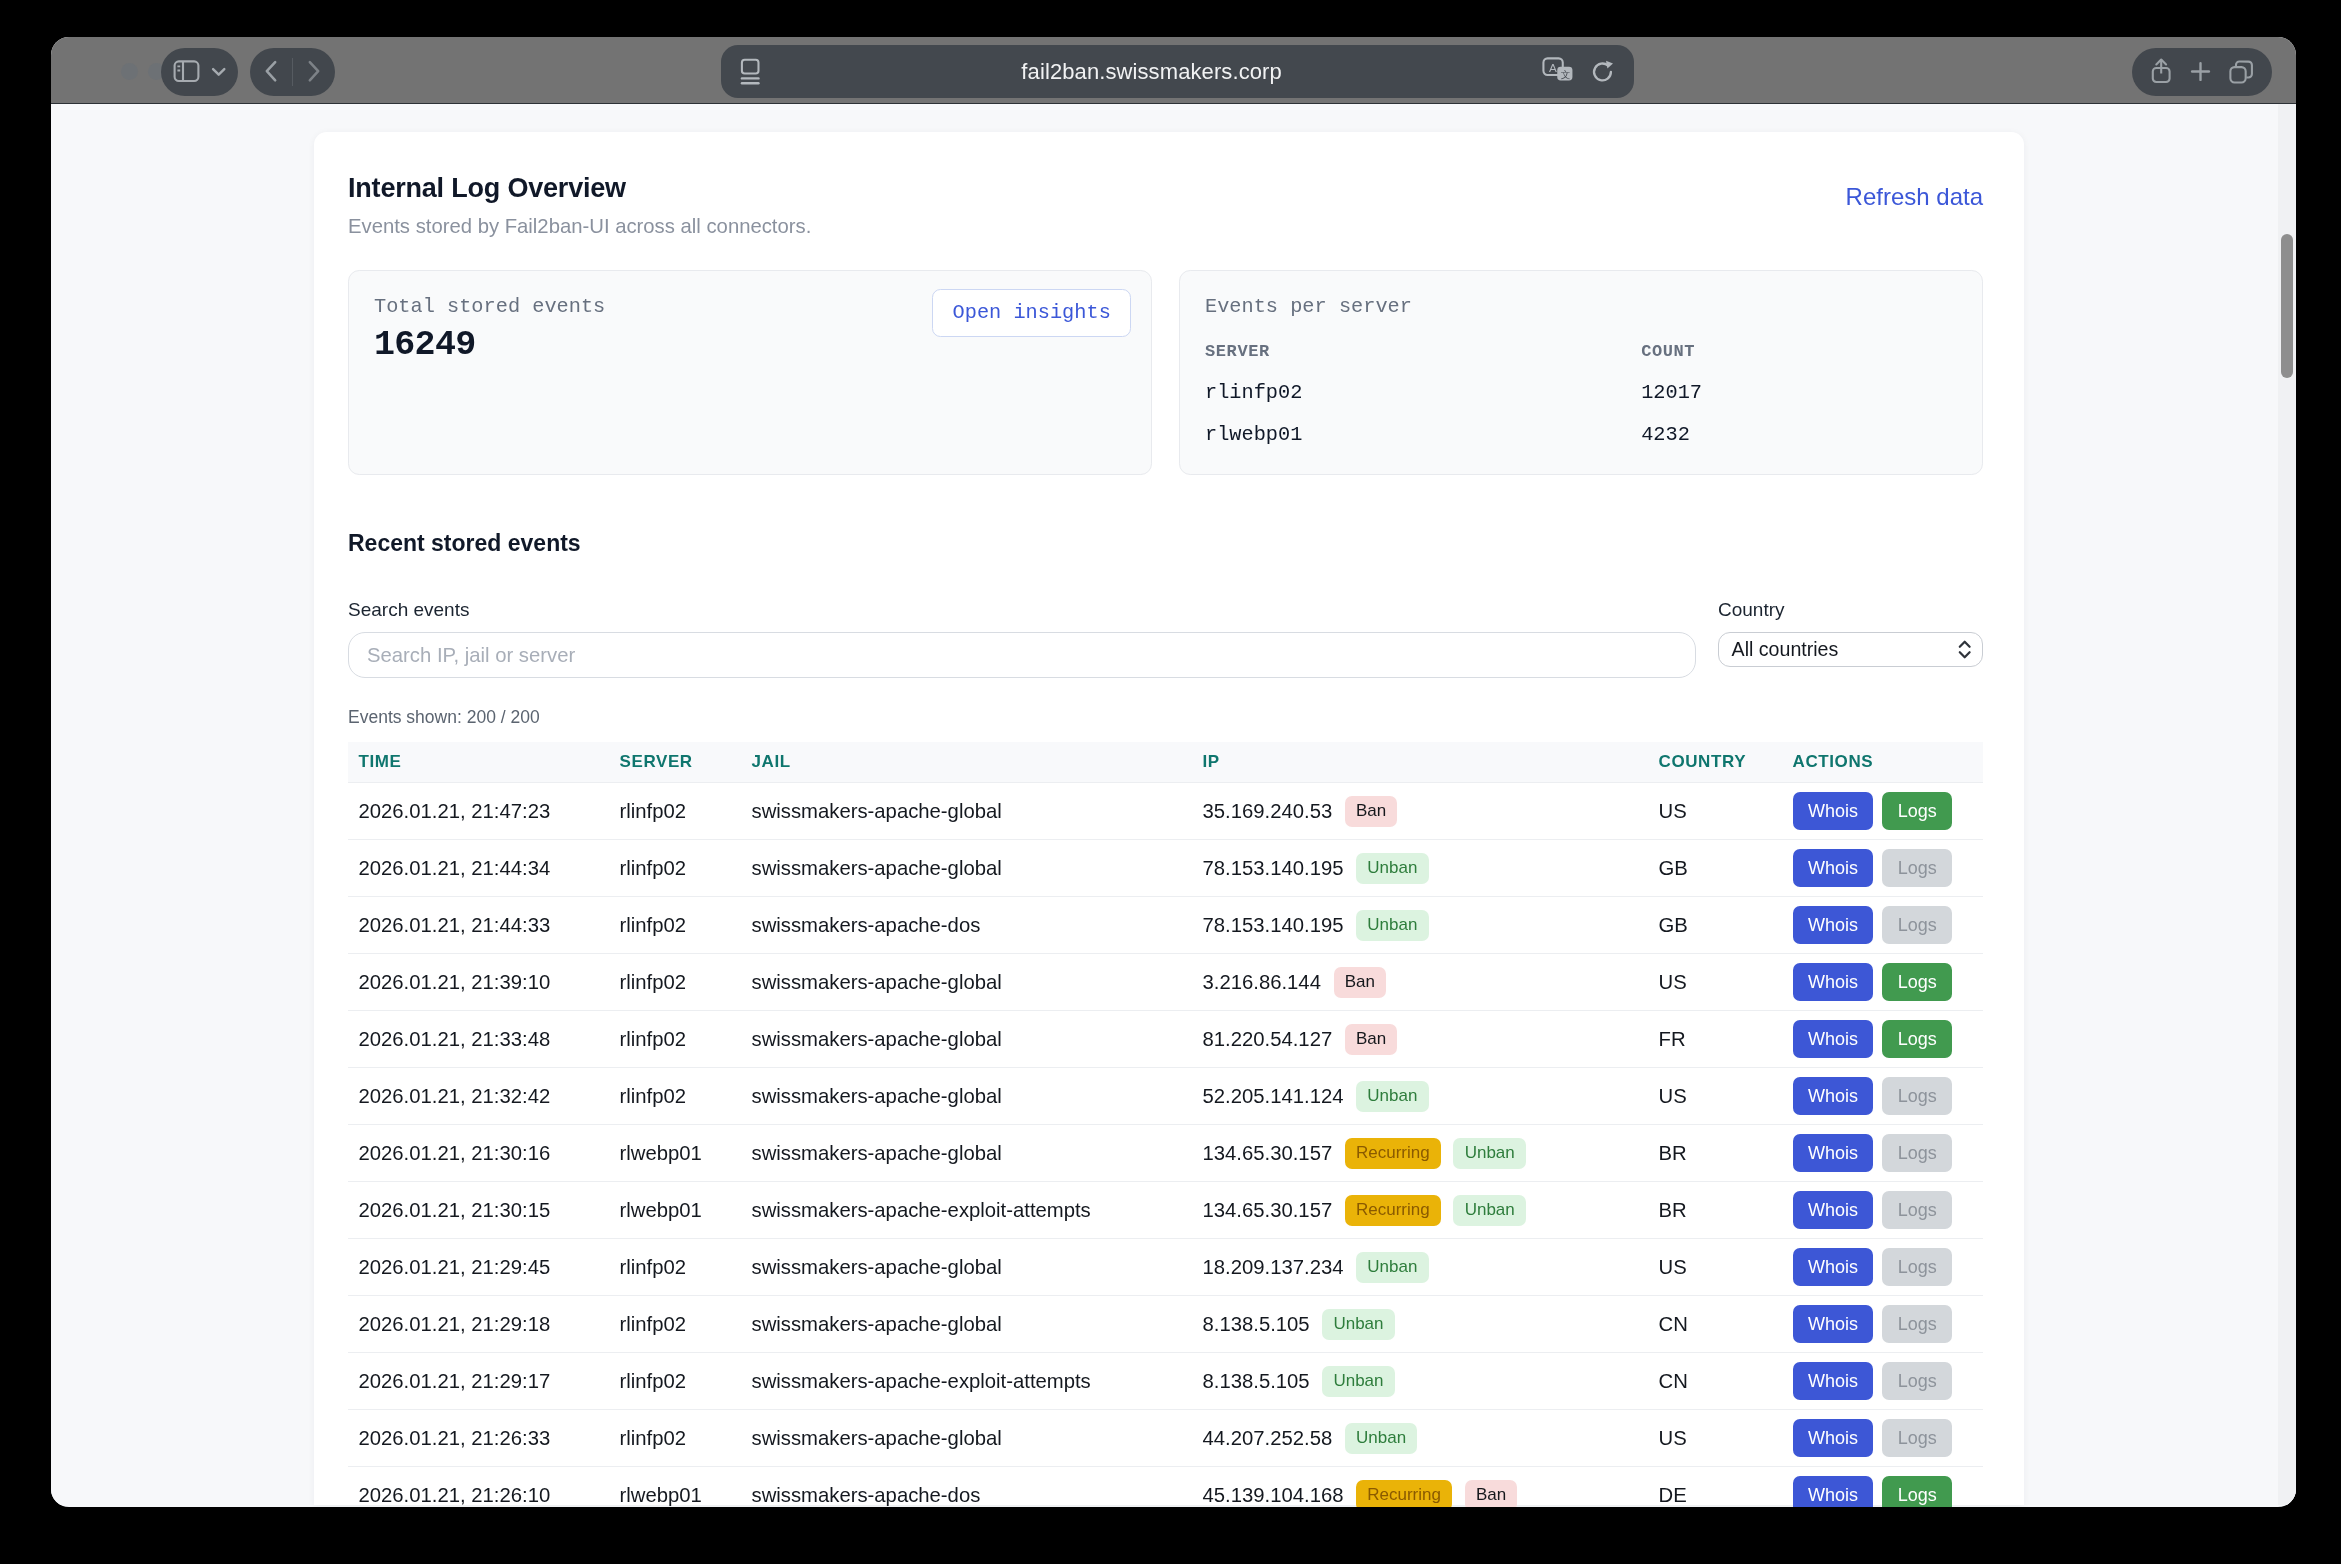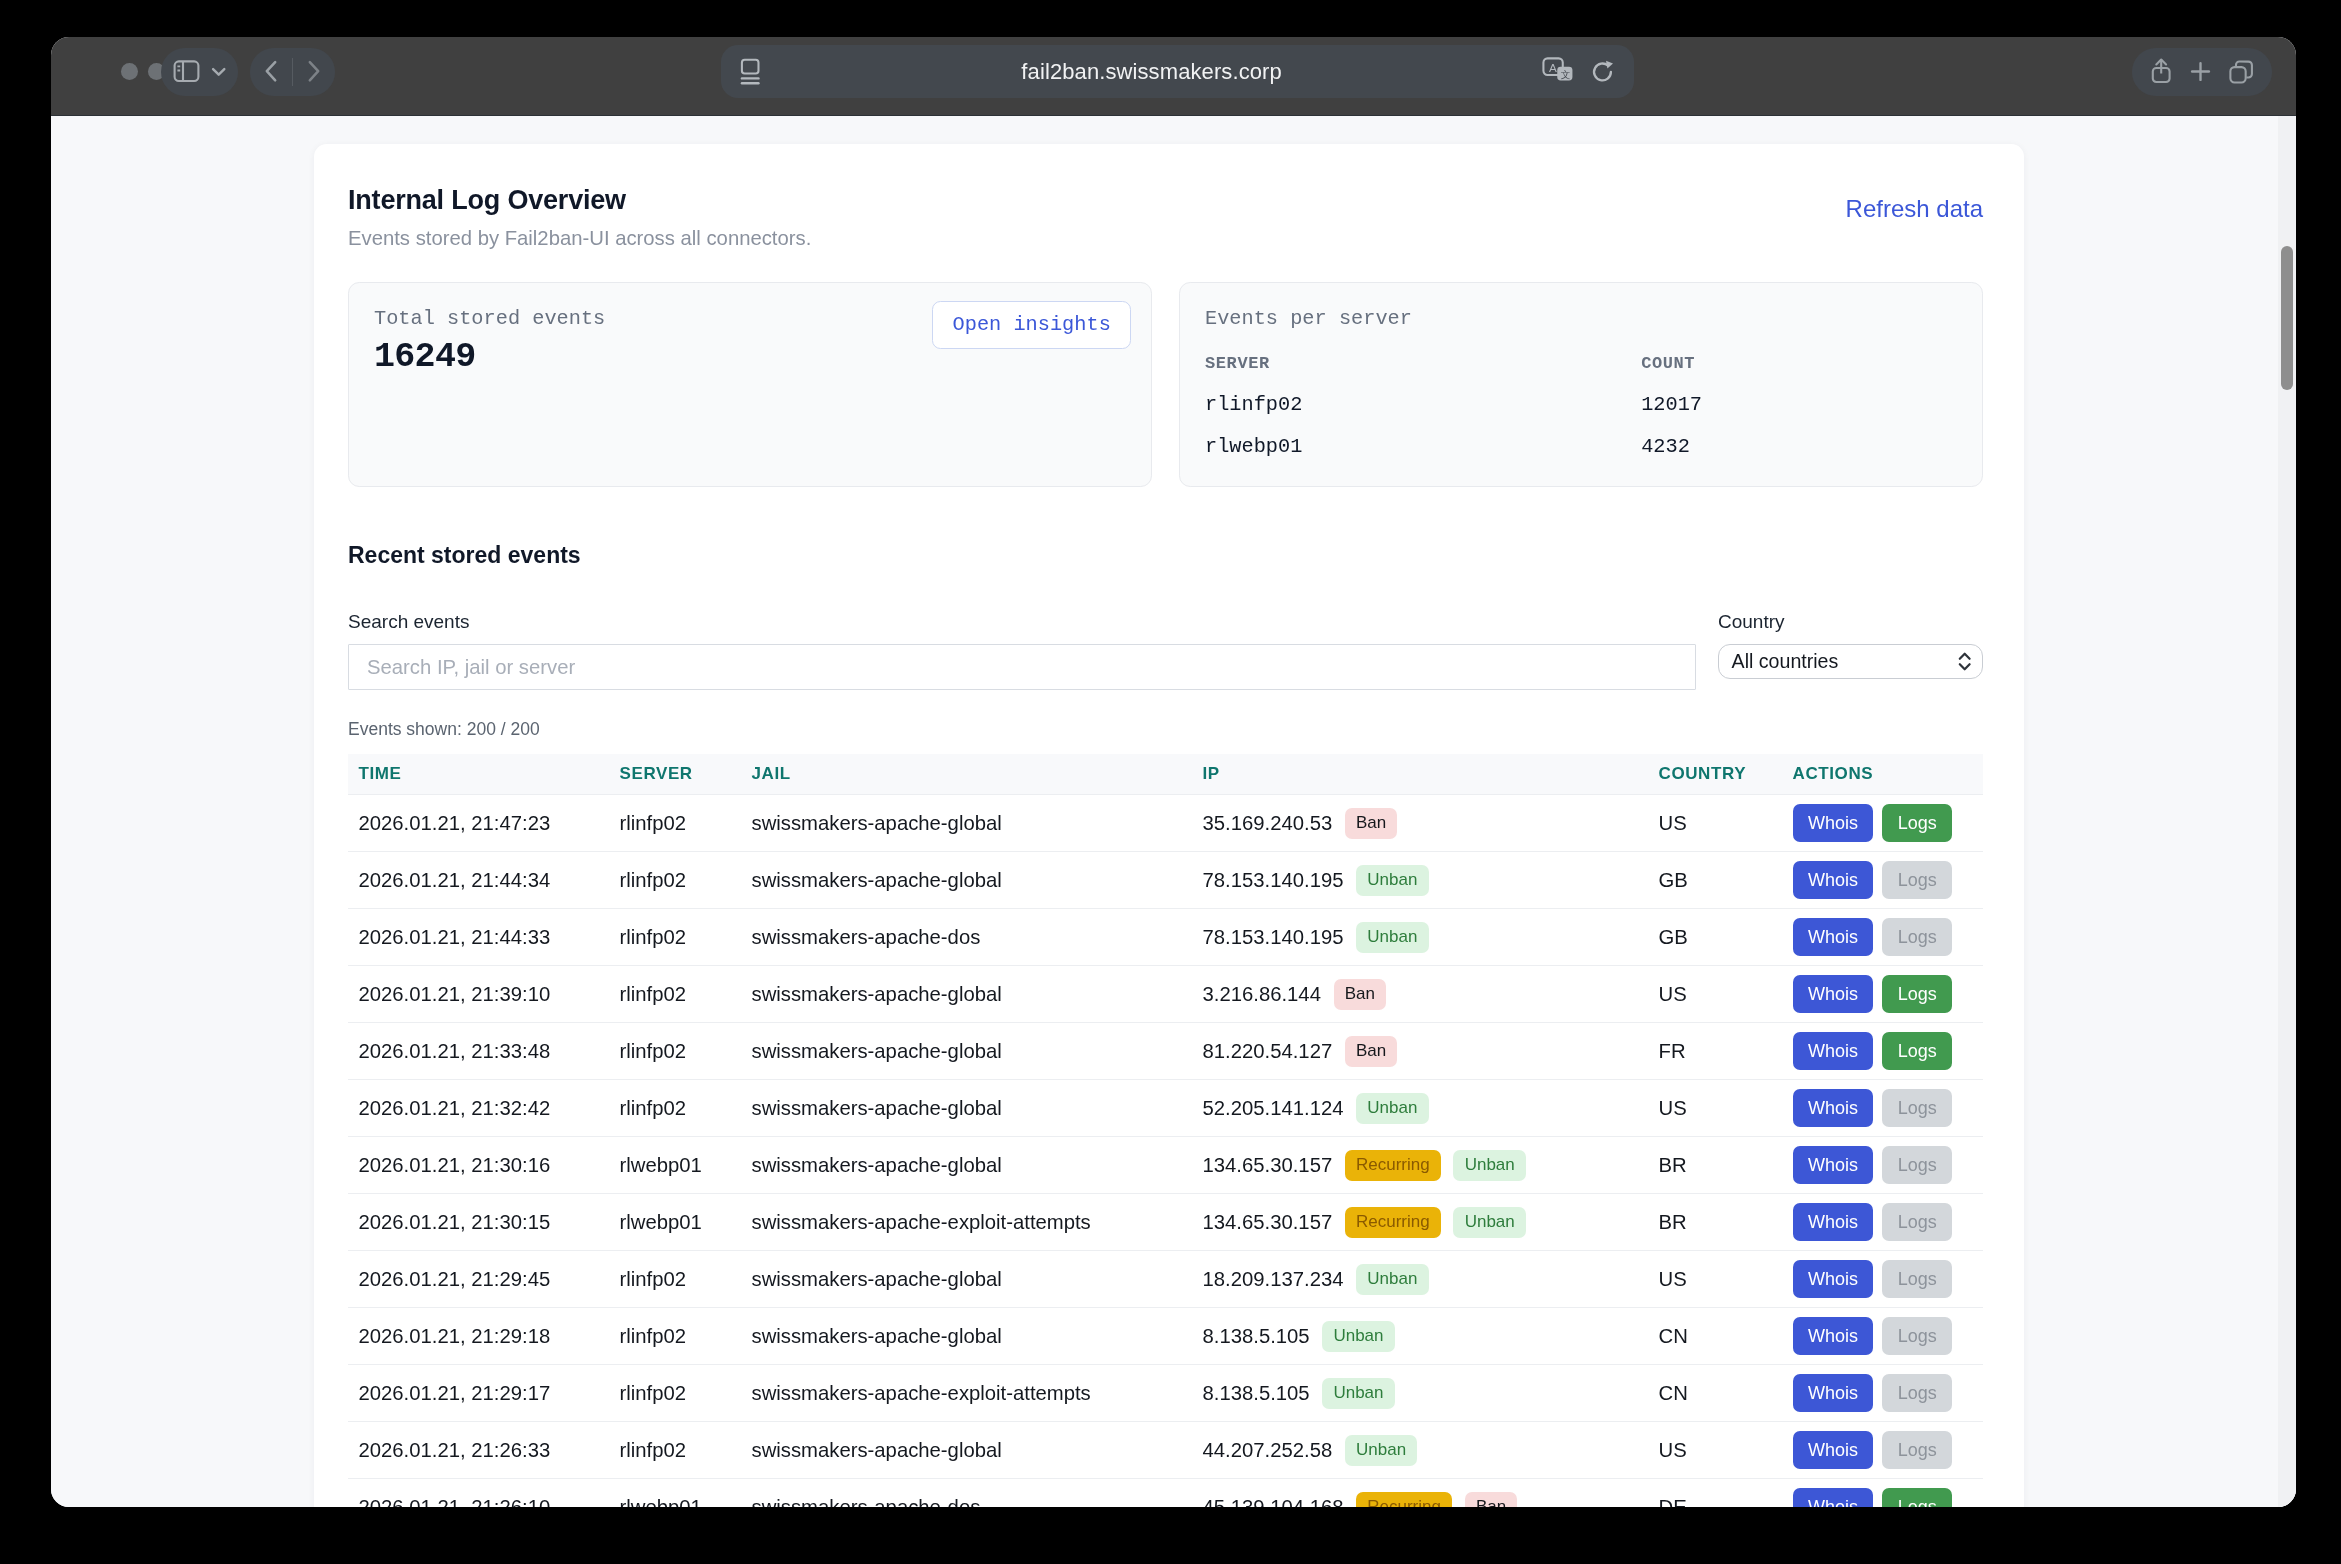--- a/index.html
+++ b/index.html
@@ -5,21 +5,21 @@
   * { margin:0; padding:0; box-sizing:border-box; }
   html,body { width:2342px; height:1565px; background:#000; overflow:hidden;
               font-family:"Liberation Sans","DejaVu Sans",sans-serif; }
 
   
   .window { position:absolute; left:51px; top:37px; width:2245px; height:1470px;
             border-radius:18px; overflow:hidden; background:#f7f8fa;
             box-shadow:0 14px 56px rgba(0,0,0,.6); }
 
   
-  .titlebar { position:relative; height:79px; background:#404040;
+  .titlebar { position:relative; height:67px; background:#737373;
               border-bottom:0.7px solid #2c3136; }
   .traffic { position:absolute; left:70px; top:0; height:69px; display:flex; align-items:center; gap:9.8px; }
   .light { width:17px; height:17px; border-radius:50%; background:#6d7175; }
   .pill { position:absolute; top:10.5px; height:48px; background:#42474d; border-radius:24.5px;
           display:flex; align-items:center; justify-content:space-evenly; }
   .pill-sidebar { left:110px; width:77px; }
   .pill-nav { left:199px; width:85px; }
   .pill-nav .vdiv { width:1.4px; height:28px; background:#565b61; }
   .urlbar { position:absolute; left:670px; top:8.4px; width:913px; height:53px;
             background:#43484e; border-radius:17px; display:flex; align-items:center; padding:0 18px; }
@@ -55,21 +55,21 @@
              font-size:17px; font-weight:700; color:#67707f; letter-spacing:0.6px; }
   .ps-row { margin-top:19.6px; display:grid; grid-template-columns:58% 42%;
             font-size:20.3px; color:#101828; }
 
   
   .events-heading { margin-top:55px; font-size:23px; font-weight:700; color:#101828; }
   .controls { margin-top:42px; display:flex; gap:22.4px; }
   .ctl-left { flex:1; }
   .ctl-right { width:265px; }
   .ctl-label { font-size:19px; color:#1b2430; font-weight:500; margin-bottom:11.2px; }
-  .search-input { width:100%; height:46px; border:1.4px solid #d8dce2; border-radius:1px;
+  .search-input { width:100%; height:46px; border:1.4px solid #d8dce2; border-radius:17px;
                   padding:0 18px; font-size:20.3px; color:#0c4a6e; background:#fff;
                   font-family:inherit; outline:none; }
   .search-input::placeholder { color:#a8aeb8; }
   .select { width:100%; height:35px; border:1.4px solid #c9cdd3; border-radius:12px;
             background:#fff; display:flex; align-items:center; justify-content:space-between;
             padding:0 9.8px 0 12.6px; font-size:19.6px; color:#14181f; cursor:pointer; }
 
   .shown-text { margin-top:29px; font-size:17.5px; color:#5b6470; }
 
   

